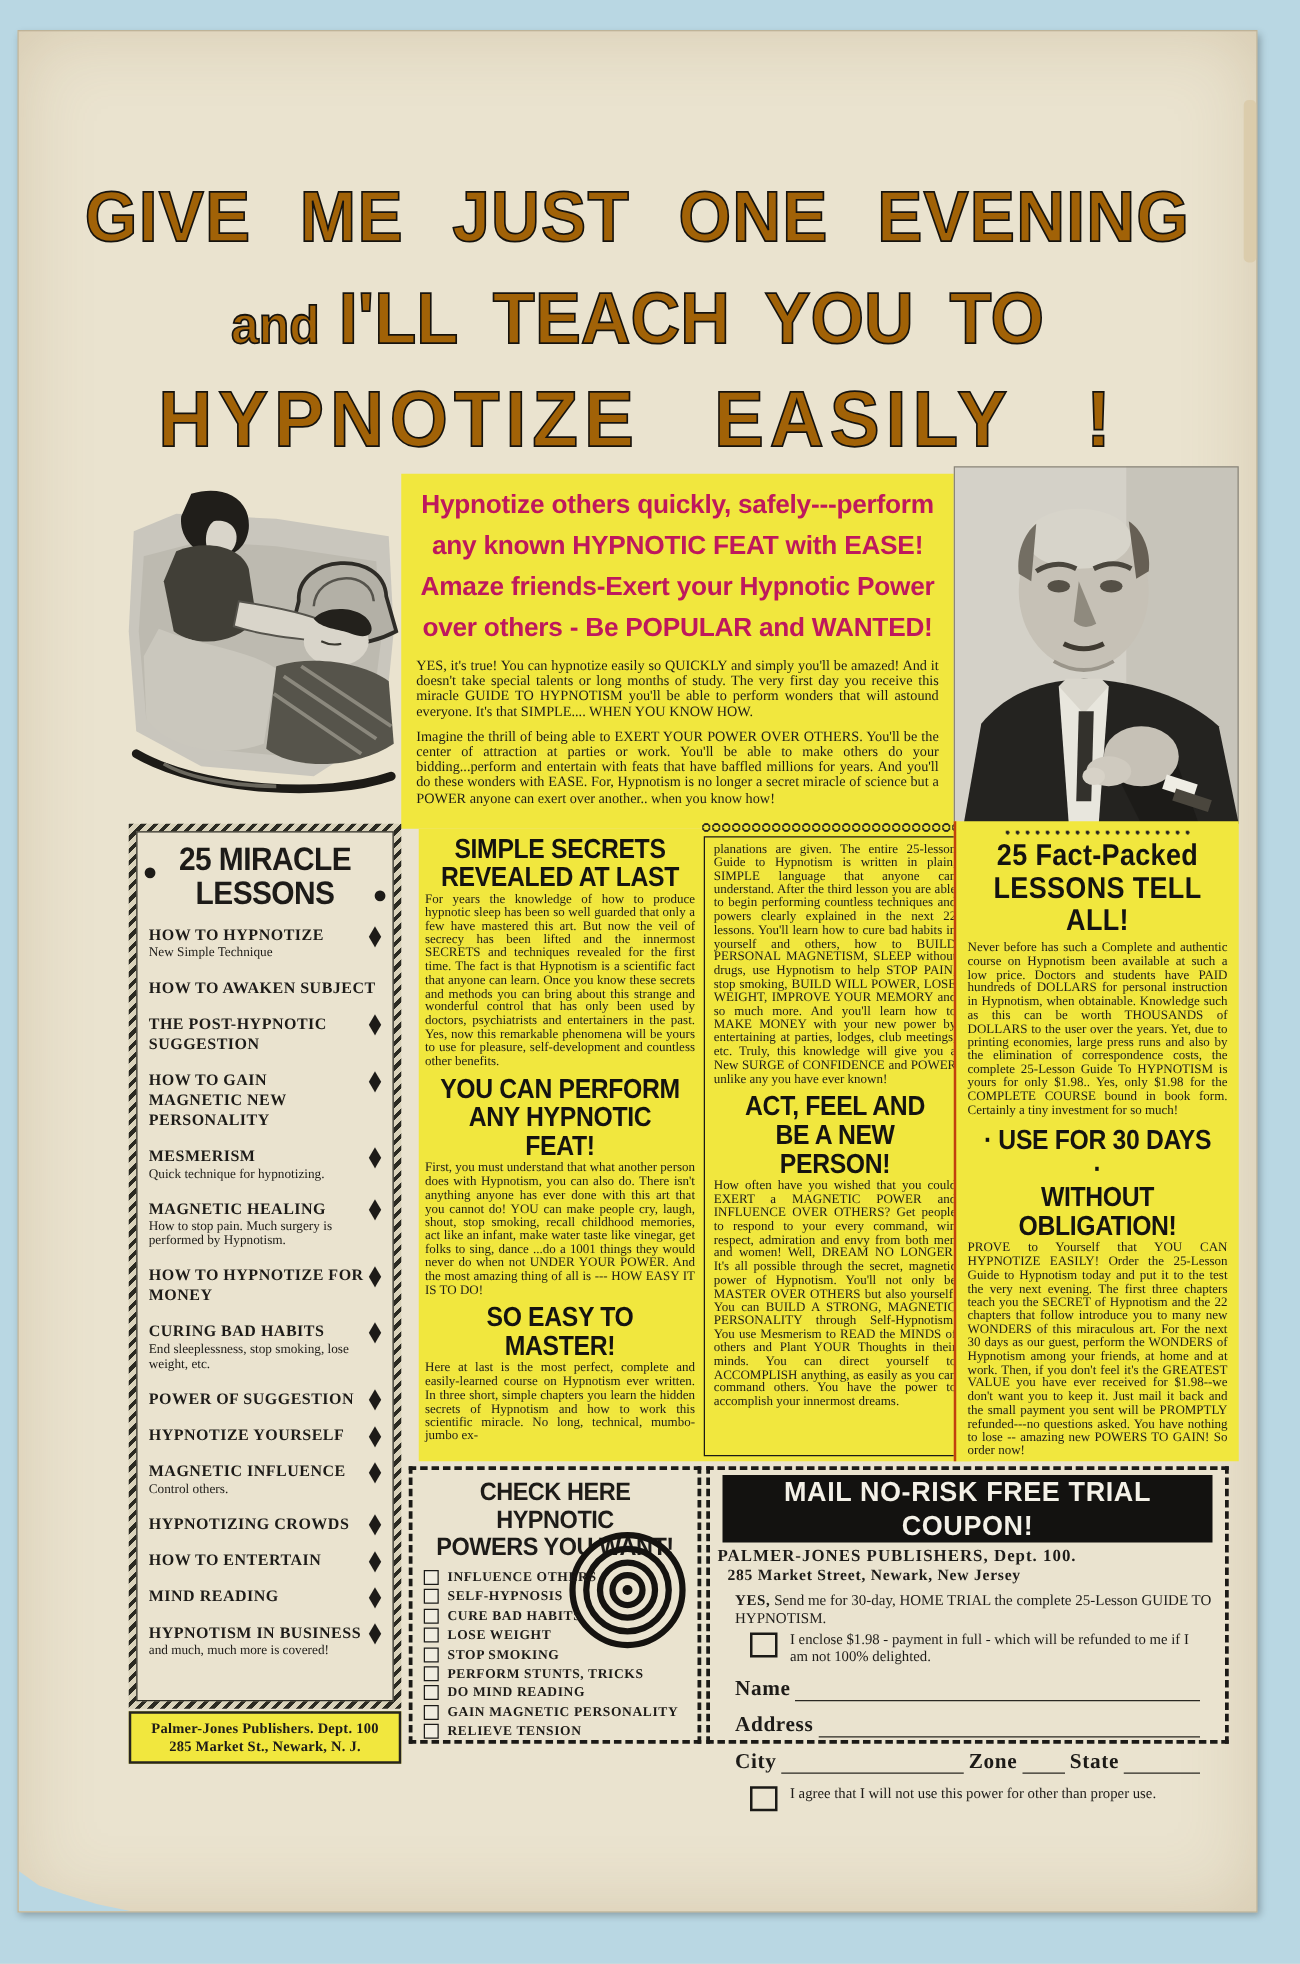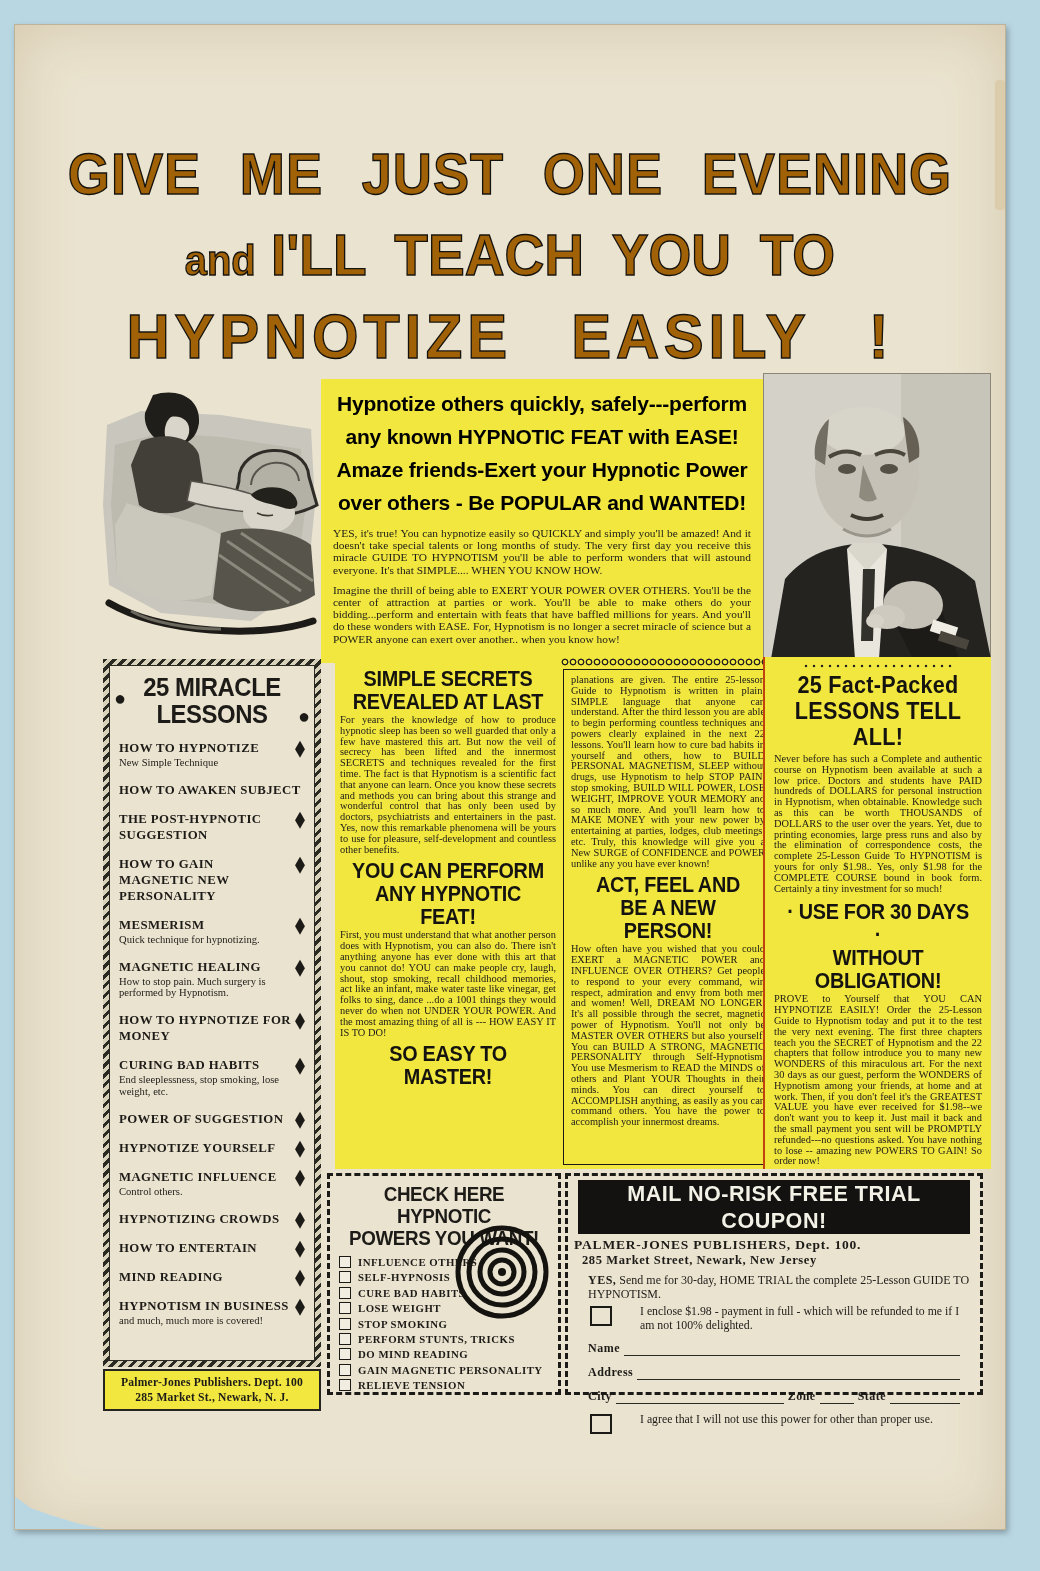--- a/index.html
+++ b/index.html
@@ -27,21 +27,21 @@
   
   .headline{left:0;top:116px;width:100%;text-align:center;font-family:"Liberation Sans",sans-serif;font-weight:bold;color:#a16207;}
   .hl{transform:scaleX(.95);transform-origin:center;-webkit-text-stroke:1.4px #15130f;}
   .hl1{font-size:57px;letter-spacing:1px;word-spacing:24px;}
   .hl2{font-size:58px;margin-top:14px;word-spacing:14px;}
   .hl2 .and{font-size:42px;letter-spacing:0;margin-right:16px;}
   .hl3{font-size:63px;margin-top:12px;letter-spacing:5px;word-spacing:40px;}
 
   
   .intro-box{left:306px;top:354px;width:442px;height:284px;background:var(--yellow);padding:8px 12px 6px;}
-  .intro-h{font-family:"Liberation Sans",sans-serif;font-weight:bold;font-size:21px;line-height:33px;text-align:center;letter-spacing:-.2px;color:#000000;}
+  .intro-h{font-family:"Liberation Sans",sans-serif;font-weight:bold;font-size:21px;line-height:33px;text-align:center;letter-spacing:-.2px;color:#be185d;}
   .intro-p{font-size:11.4px;line-height:12.2px;text-align:justify;margin-top:8px;font-weight:500;}
 
   
   .illus{left:86px;top:360px;width:218px;height:262px;}
   .photo{left:748px;top:348px;width:228px;height:286px;}
 
   
   .lessons-wrap{left:88px;top:634px;width:218px;height:708px;
     background:repeating-linear-gradient(135deg,#2b2a22 0 3px,#d9d2ba 3px 7px);
     padding:6px;}
@@ -85,24 +85,24 @@
   .bullseye{position:absolute;right:8px;top:48px;z-index:0;}
 
   
   .coupon{left:550px;top:1148px;width:418px;height:222px;border:3px dashed #1b1a17;background:var(--cream);padding:4px 6px;}
   .coupon-bar{background:#131210;color:#f4f1e7;font-family:"Liberation Sans",sans-serif;font-weight:bold;
     font-size:22px;line-height:27px;text-align:center;letter-spacing:.5px;transform:scaleX(.98);}
   .cp-pub{font-weight:bold;font-size:13.5px;letter-spacing:.8px;margin-top:3px;}
   .cp-addr{font-weight:bold;font-size:12.5px;letter-spacing:.6px;margin-left:8px;}
   .cp-yes{font-size:12px;line-height:14px;margin-top:5px;margin-left:14px;margin-right:4px;font-weight:500;}
   .cp-yes .yes{font-weight:bold;letter-spacing:.5px;}
-  .cp-chk{display:flex;gap:28px;margin-top:4px;margin-left:16px;align-items:flex-start;}
+  .cp-chk{display:flex;gap:10px;margin-top:4px;margin-left:26px;align-items:flex-start;}
   .cb-big{width:22px;height:20px;border:2.2px solid #1b1a17;flex:0 0 auto;margin-top:1px;}
   .cp-chk-text{font-size:11.8px;line-height:13.5px;font-weight:500;padding-right:10px;}
-  .cp-line{display:flex;align-items:flex-end;margin:9px 10px 0 14px;font-weight:bold;font-size:12px;letter-spacing:.5px;}
+  .cp-line{display:flex;align-items:flex-end;margin:9px 10px 0 14px;font-weight:bold;font-size:17px;letter-spacing:.5px;}
   .fline{flex:1;border-bottom:1.4px solid #2a2822;margin:0 4px;height:13px;}
   .fshort{flex:0 0 34px;}
   .agree{margin-top:9px;}
 
   .tear{position:absolute;left:0;bottom:0;width:90px;height:46px;background:var(--blue);
     clip-path:polygon(0 100%,0 30%,18% 55%,40% 70%,70% 88%,100% 100%);}
   .tan{position:absolute;right:0;top:55px;width:10px;height:130px;background:#d9c9a6;opacity:.8;border-radius:4px;}
 </style>
 </head>
 <body>
@@ -302,20 +302,21 @@
         <div>SIMPLE SECRETS</div>
         <div>REVEALED AT LAST</div>
       </div>
       <div class="bp mt2">For years the knowledge of how to produce hypnotic sleep has been so well guarded that only a few have mastered this art. But now the veil of secrecy has been lifted and the innermost SECRETS and techniques revealed for the first time. The fact is that Hypnotism is a scientific fact that anyone can learn. Once you know these secrets and methods you can bring about this strange and wonderful control that has only been used by doctors, psychiatrists and entertainers in the past. Yes, now this remarkable phenomena will be yours to use for pleasure, self-development and countless other benefits.</div>
       <div class="ch ch-big mt4">
         <div>YOU CAN PERFORM</div>
         <div>ANY HYPNOTIC FEAT!</div>
       </div>
       <div class="bp mt2">First, you must understand that what another person does with Hypnotism, you can also do. There isn't anything anyone has ever done with this art that you cannot do! YOU can make people cry, laugh, shout, stop smoking, recall childhood memories, act like an infant, make water taste like vinegar, get folks to sing, dance ...do a 1001 things they would never do when not UNDER YOUR POWER. And the most amazing thing of all is --- HOW EASY IT IS TO DO!</div>
       <div class="ch ch-big mt4">SO EASY TO MASTER!</div>
+      <div class="bp mt2">Here at last is the most perfect, complete and easily-learned course on Hypnotism ever written. In three short, simple chapters you learn the hidden secrets of Hypnotism and how to work this scientific miracle. No long, technical, mumbo-jumbo ex-</div>
     </div>
 
     <div class="col3">
       <div class="bp">planations are given. The entire 25-lesson Guide to Hypnotism is written in plain, SIMPLE language that anyone can understand. After the third lesson you are able to begin performing countless techniques and powers clearly explained in the next 22 lessons. You'll learn how to cure bad habits in yourself and others, how to BUILD PERSONAL MAGNETISM, SLEEP without drugs, use Hypnotism to help STOP PAIN, stop smoking, BUILD WILL POWER, LOSE WEIGHT, IMPROVE YOUR MEMORY and so much more. And you'll learn how to MAKE MONEY with your new power by entertaining at parties, lodges, club meetings, etc. Truly, this knowledge will give you a New SURGE of CONFIDENCE and POWER unlike any you have ever known!</div>
       <div class="ch ch-big mt4">
         <div>ACT, FEEL AND</div>
         <div>BE A NEW PERSON!</div>
       </div>
       <div class="bp mt2">How often have you wished that you could EXERT a MAGNETIC POWER and INFLUENCE OVER OTHERS? Get people to respond to your every command, win respect, admiration and envy from both men and women! Well, DREAM NO LONGER. It's all possible through the secret, magnetic power of Hypnotism. You'll not only be MASTER OVER OTHERS but also yourself. You can BUILD A STRONG, MAGNETIC PERSONALITY through Self-Hypnotism. You use Mesmerism to READ the MINDS of others and Plant YOUR Thoughts in their minds. You can direct yourself to ACCOMPLISH anything, as easily as you can command others. You have the power to accomplish your innermost dreams.</div>
     </div>

